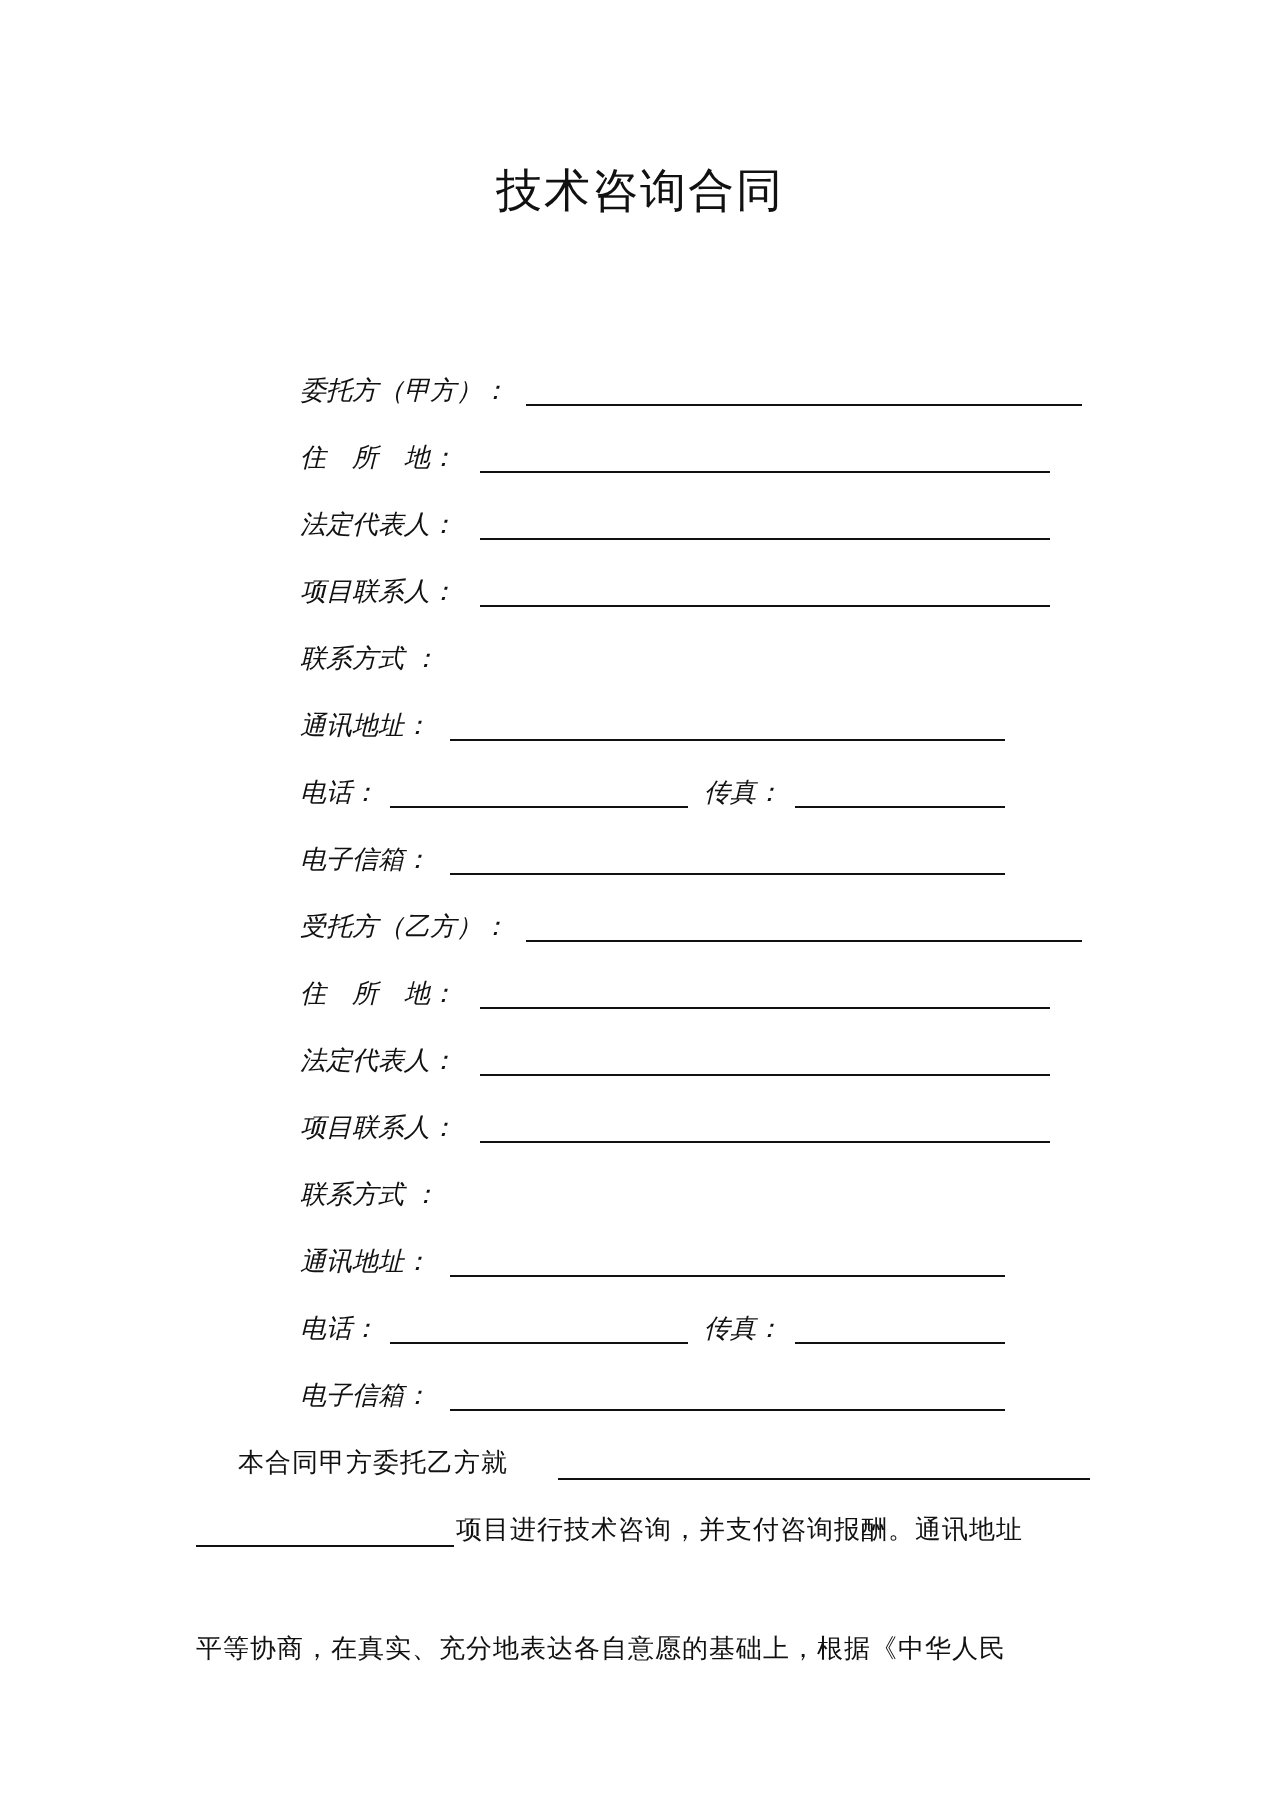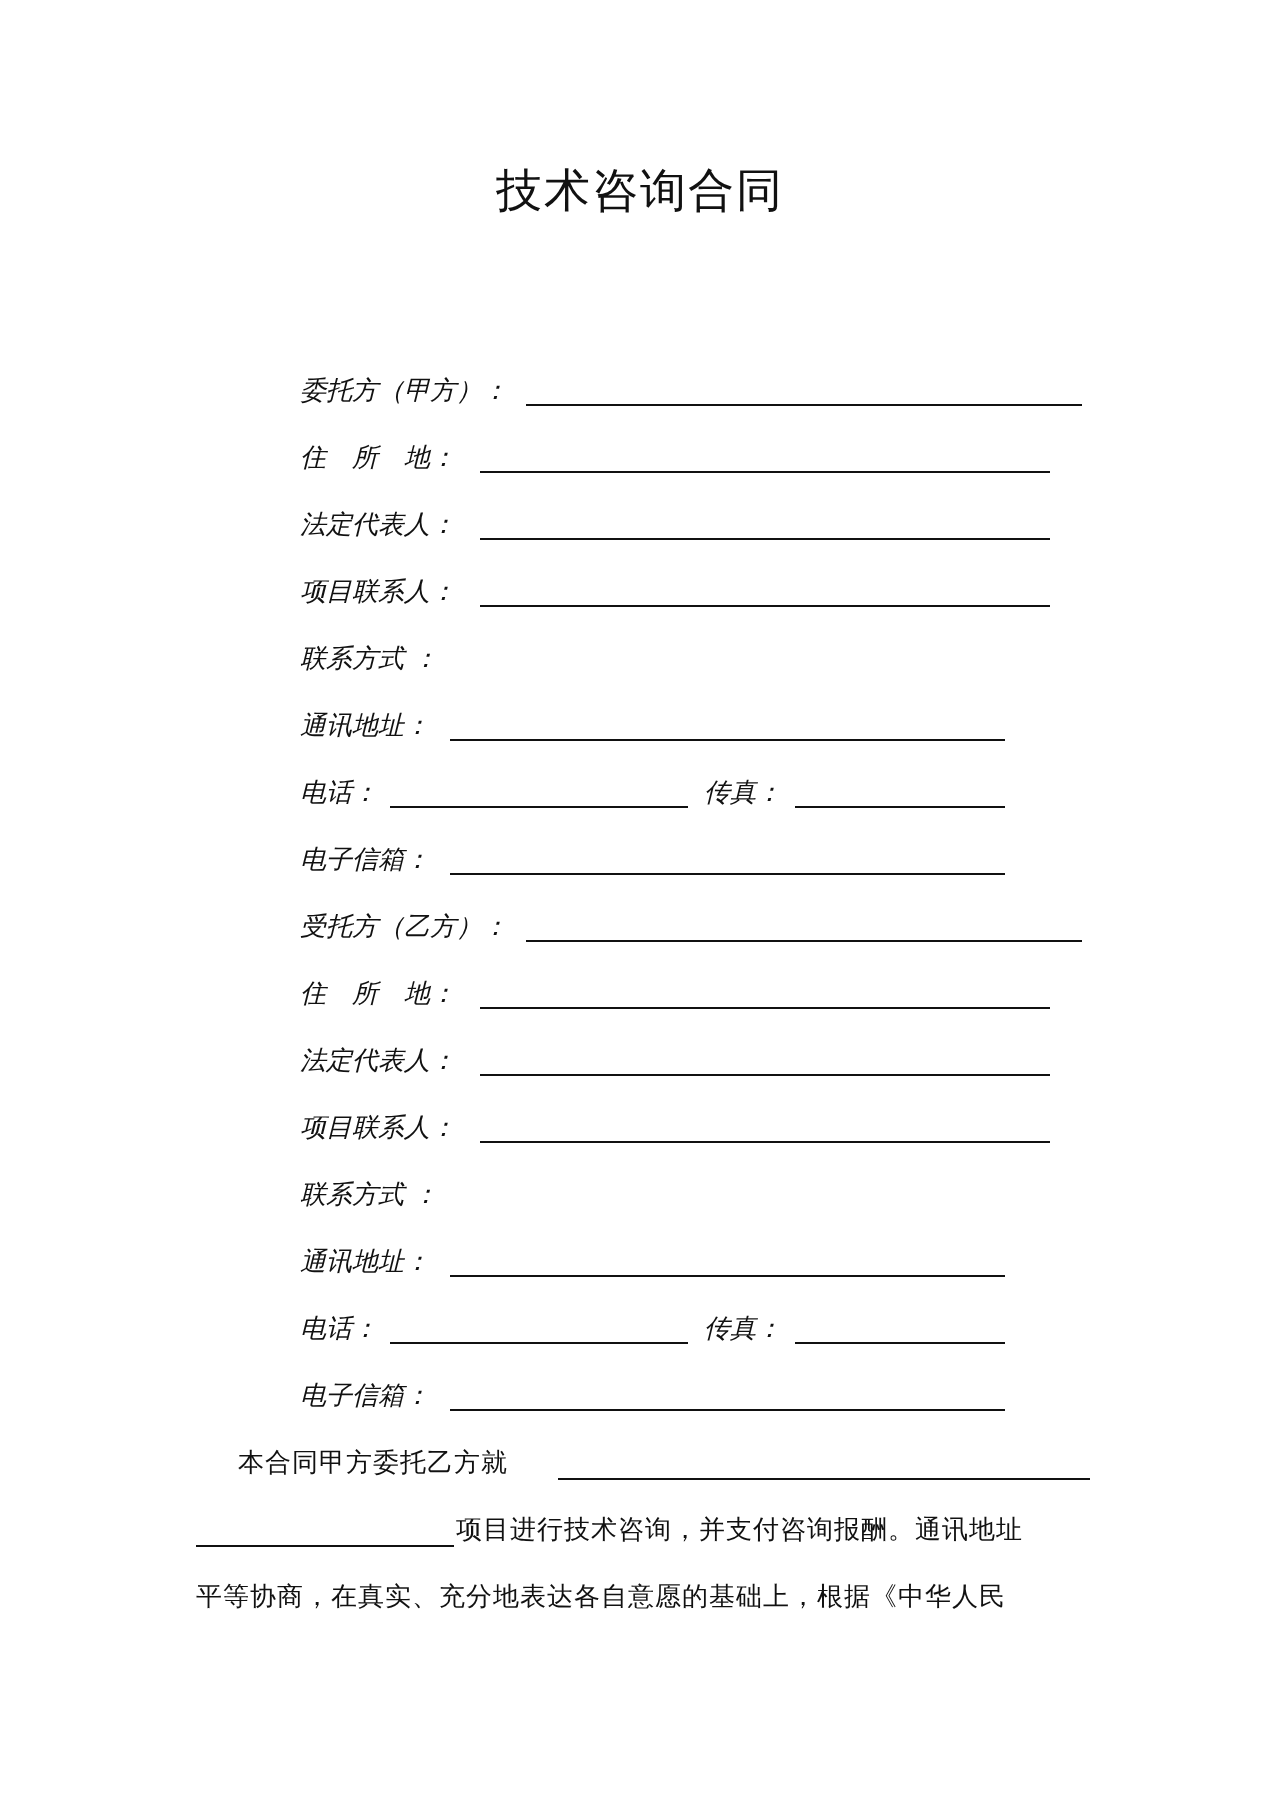--- a/index.html
+++ b/index.html
@@ -100,13 +100,13 @@
   <span class="label">电子信箱：</span>
   <div class="blank" style="left:150px;width:555px;"></div>
 </div>
 
 <div class="para" style="left:238px;top:1442px;">本合同甲方委托乙方就</div>
 <div class="pblank" style="left:558px;width:532px;top:1478px;"></div>
 
 <div class="pblank" style="left:196px;width:258px;top:1545px;"></div>
 <div class="para" style="left:456px;top:1509px;">项目进行技术咨询，并支付咨询报酬。通讯地址</div>
 
-<div class="para" style="left:196px;top:1576px;">平等协商，在真实、充分地表达各自意愿的基础上，根据《中华人民</div>
+<div class="para" style="left:196px;top:1628px;">平等协商，在真实、充分地表达各自意愿的基础上，根据《中华人民</div>
 
 </body></html>

